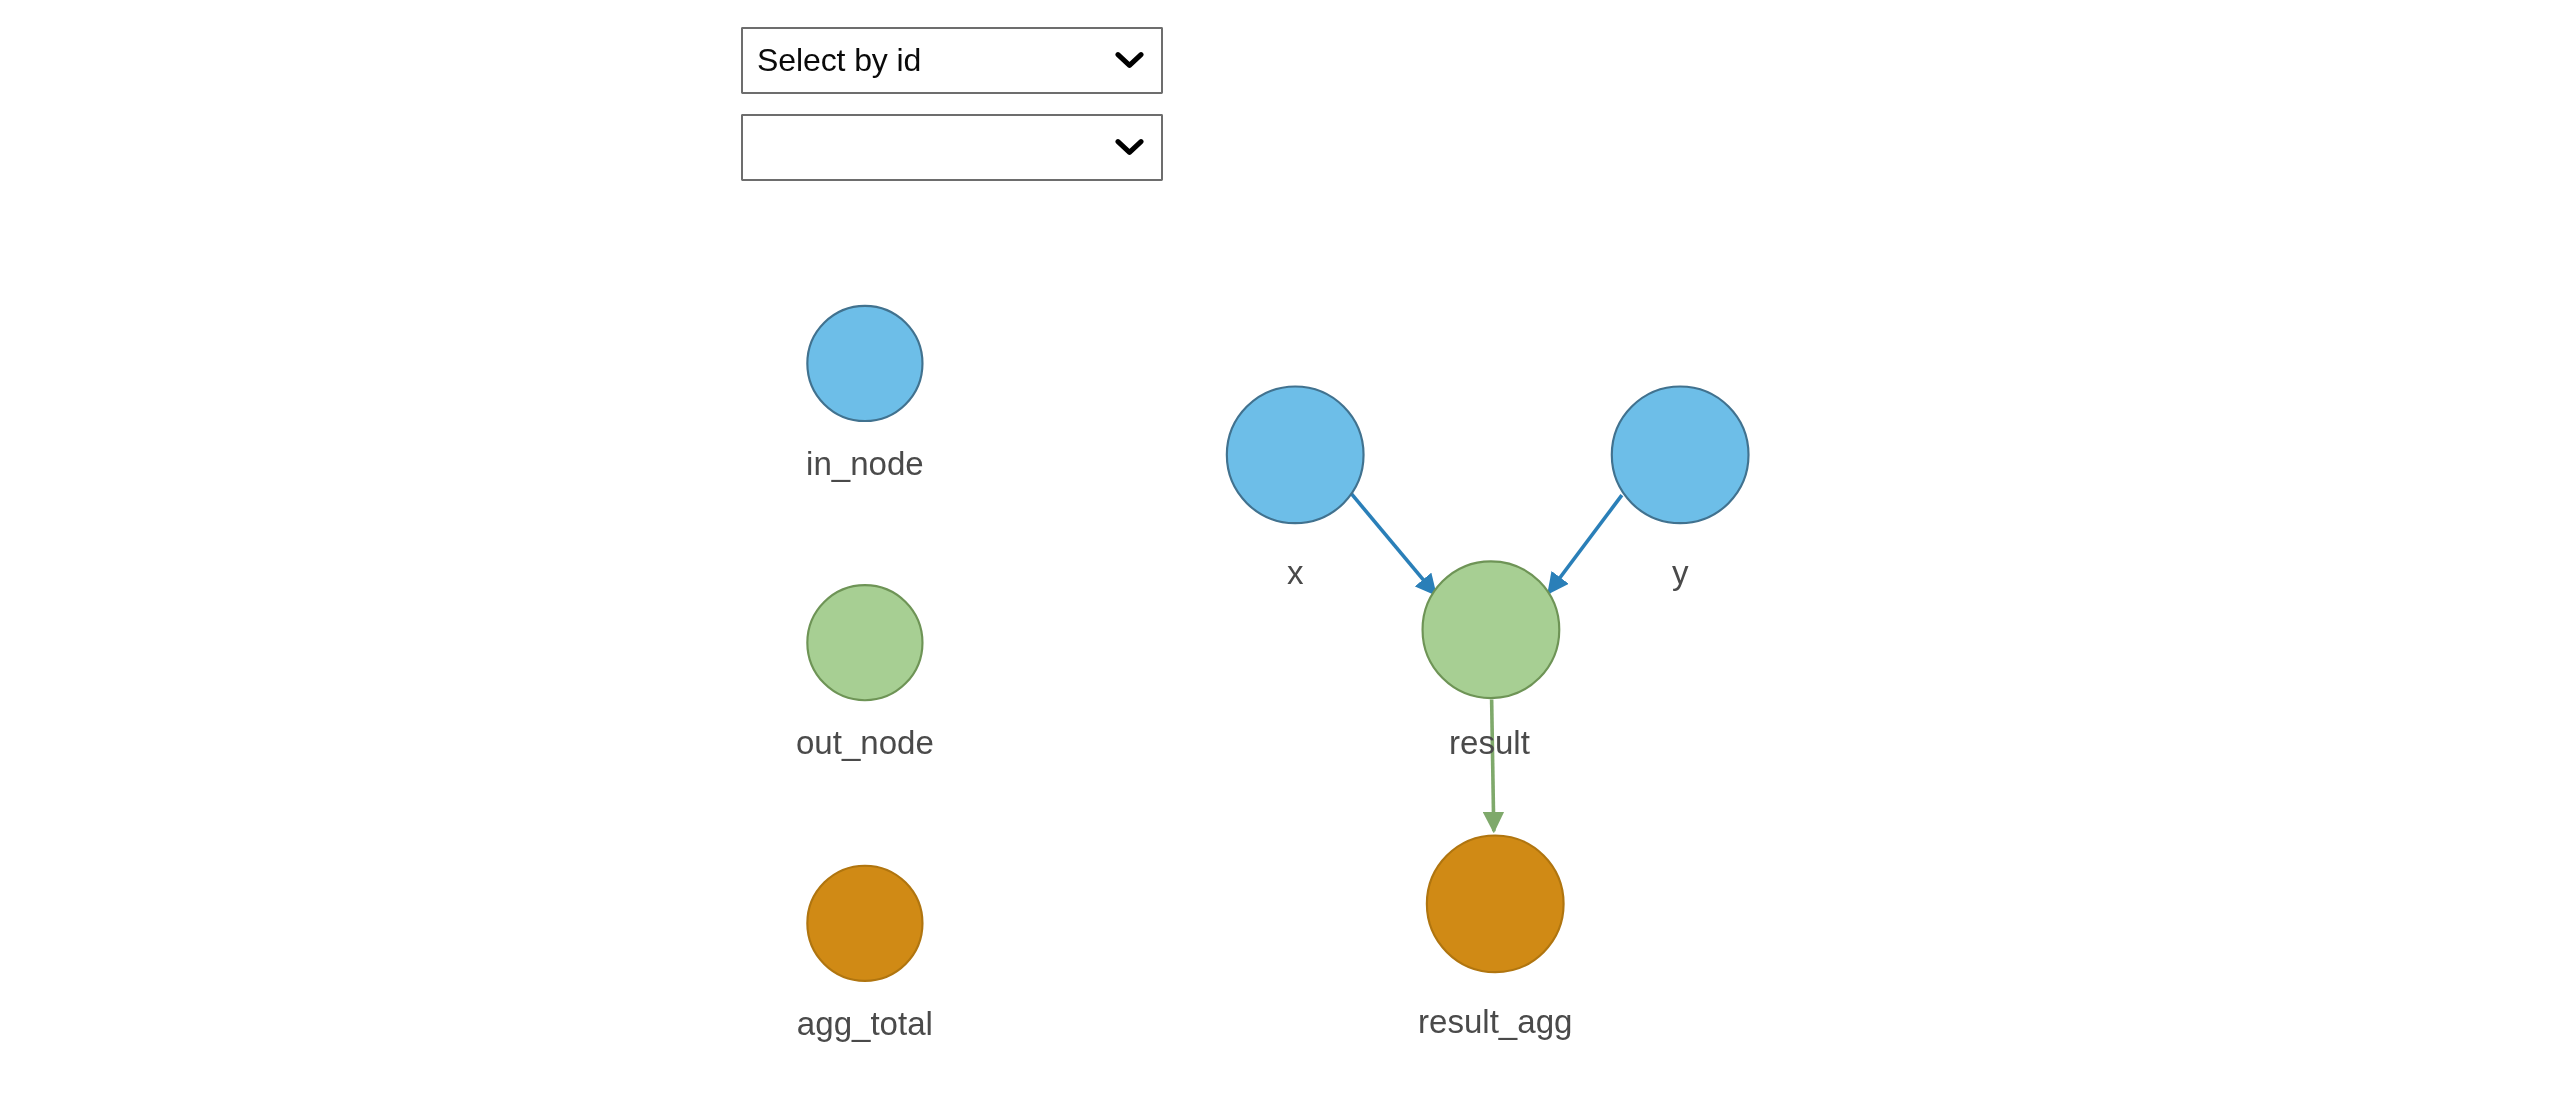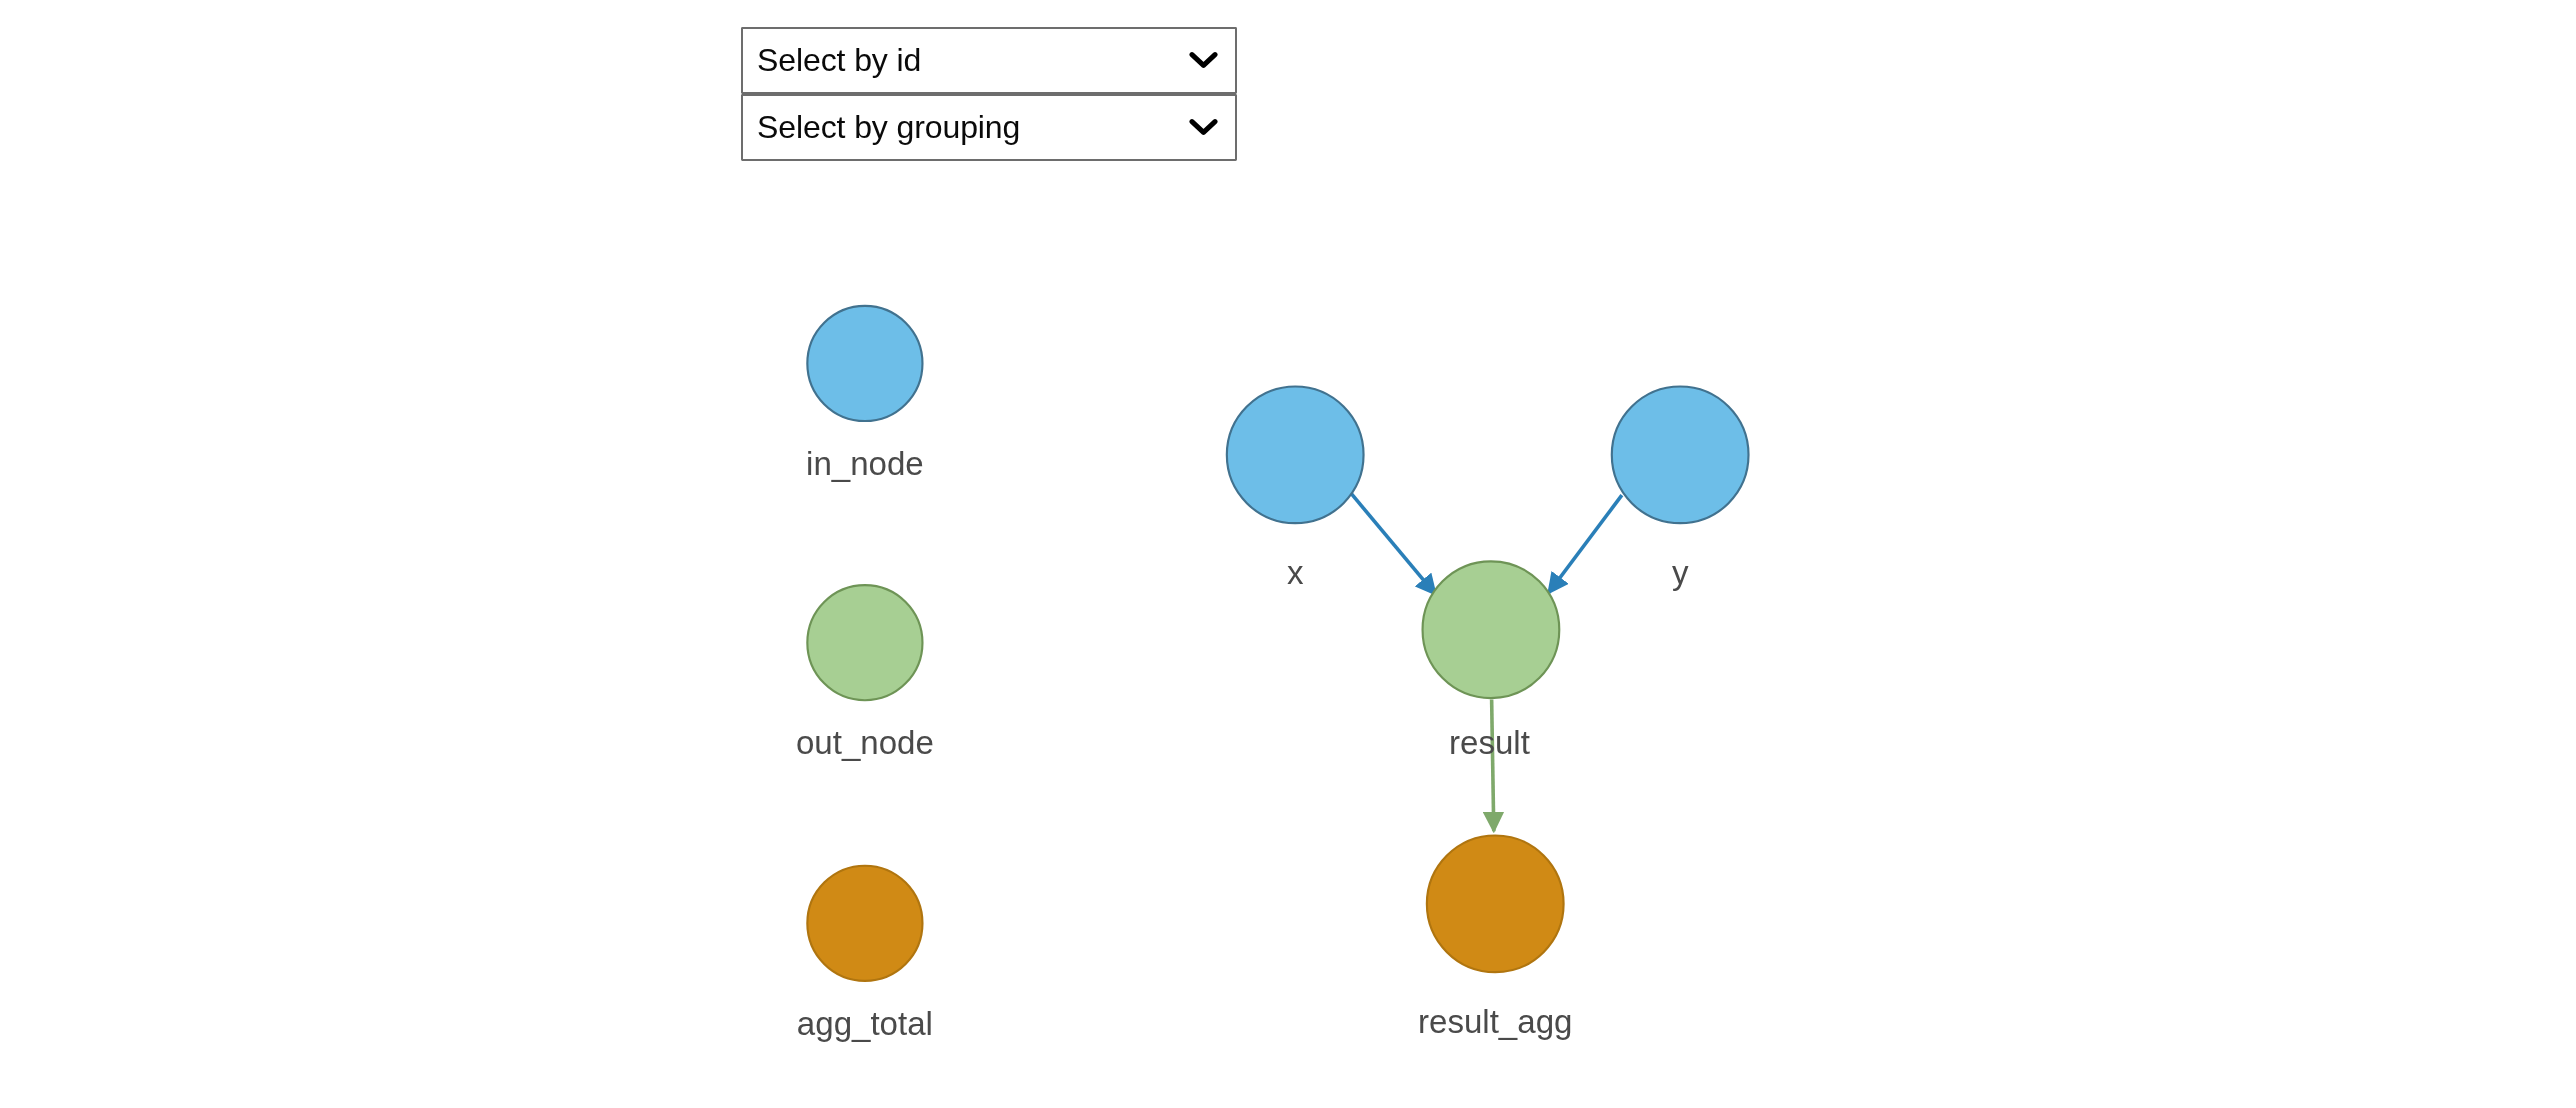--- a/index.html
+++ b/index.html
@@ -19,23 +19,23 @@
 
   
   #controls {
     position: absolute;
     left: 741px;
     top: 27px;
     width: 432px;
   }
   .select-wrap {
     position: relative;
-    width: 496px;
+    width: 422px;
     height: 67px;
-    margin-bottom: 0;
+    margin-bottom: 20px;
     box-sizing: border-box;
   }
   .select-box {
     position: absolute;
     inset: 0;
     box-sizing: border-box;
     border: 2.2px solid #6d6d6d;
     background: #ffffff;
     border-radius: 1.4px;
   }
@@ -94,21 +94,20 @@
     <div class="select-label">Select by id</div>
     <div class="select-chevron">
       <svg width="29" height="18.7" viewBox="0 0 40 26" aria-hidden="true">
         <path d="M4 5 L20 20 L36 5" fill="none" stroke="#000000" stroke-width="7" stroke-linecap="round" stroke-linejoin="round"></path>
       </svg>
     </div>
   </div>
 
   <div class="select-wrap">
     <div class="select-box"></div>
-    <div class="select-label">Select by grouping</div>
     <div class="select-chevron">
       <svg width="29" height="18.7" viewBox="0 0 40 26" aria-hidden="true">
         <path d="M4 5 L20 20 L36 5" fill="none" stroke="#000000" stroke-width="7" stroke-linecap="round" stroke-linejoin="round"></path>
       </svg>
     </div>
   </div>
 
 </div>
 
 <svg id="graph-canvas" viewBox="0 0 3580 1541">

